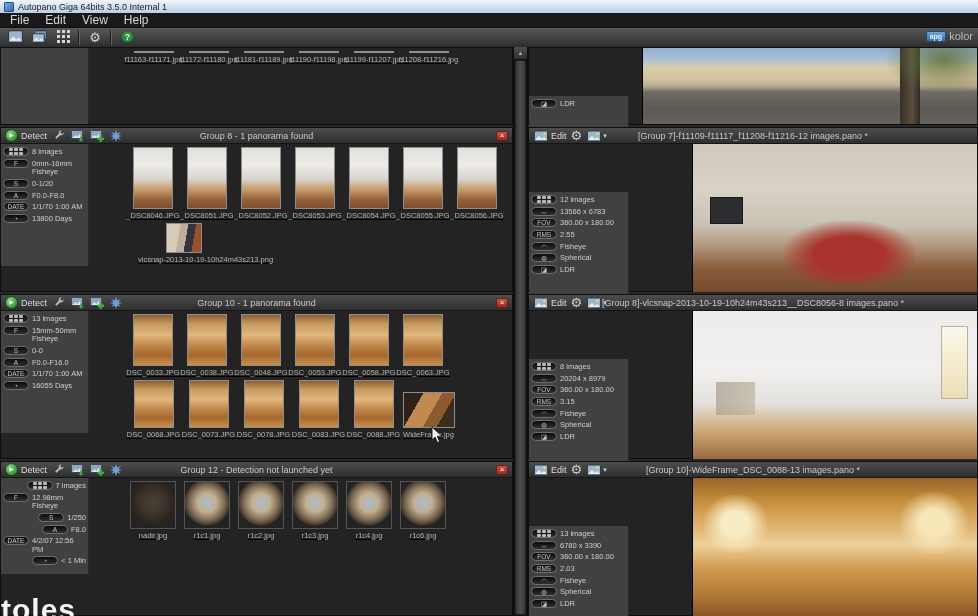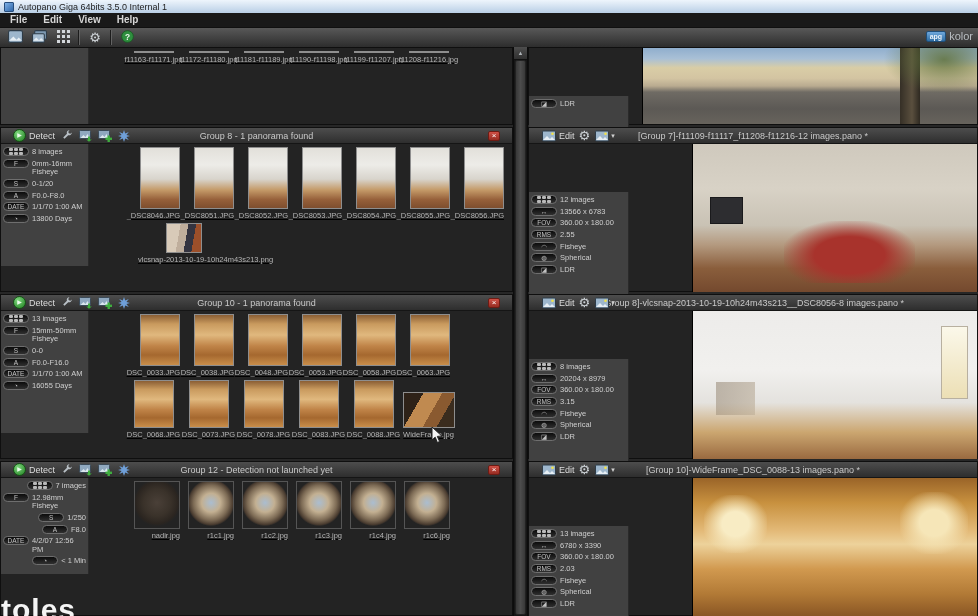--- a/index.html
+++ b/index.html
@@ -3,21 +3,21 @@
 <meta charset="utf-8">
 <style>
   html,body{margin:0;padding:0;background:#111;}
   .screen{position:relative;width:978px;height:616px;overflow:hidden;background:#272727;
           font-family:"Liberation Sans","DejaVu Sans",sans-serif;-webkit-font-smoothing:antialiased;}
   
   .titlebar{height:13px;background:linear-gradient(#eef5fc,#b9cfe6);display:flex;align-items:center;
             gap:4px;padding:0 4px;font-size:9px;color:#222;}
   .app-icon{width:8px;height:8px;background:linear-gradient(135deg,#7fb2e8,#2f66a8);border:1px solid #274e7d;border-radius:1px;}
   .menubar{height:14px;background:#191919;display:flex;align-items:center;padding-left:2px;border-bottom:1px solid #101010;}
-  .menubar .mi{color:#d6d6d6;font-size:10px;padding:0 8px;line-height:14px;font-weight:bold;}
+  .menubar .mi{color:#d6d6d6;font-size:12px;padding:0 8px;line-height:14px;}
   .toolbar{height:19px;background:linear-gradient(#585858,#2d2d2d);border-bottom:1px solid #141414;
            display:flex;align-items:center;padding:0 3px;position:relative;}
   .tb-btn{width:24px;height:17px;display:flex;align-items:center;justify-content:center;background:transparent;border:none;padding:0;}
   .tb-btn svg{width:15px;height:13px;}
   .tb-sep{width:0;height:15px;border-left:1px solid #1c1c1c;border-right:1px solid #636363;margin:0 3px;}
   .gear-char{color:#cdd2d6;font-size:13px;line-height:13px;}
   .brand{position:absolute;right:5px;top:2px;display:flex;align-items:center;gap:3px;}
   .brand-badge{background:linear-gradient(#6fa8dc,#2e6da4);color:#eaf2fa;font-size:7px;font-weight:bold;
                padding:1px 3px;border-radius:2px;border:1px solid #1f4e79;}
   .brand-name{color:#b9bec2;font-size:11px;}
@@ -26,21 +26,21 @@
   .left-col{width:513px;display:flex;flex-direction:column;gap:2px;}
   .right-col{flex:1;display:flex;flex-direction:column;gap:2px;}
   .vscroll{width:13px;background:#161616;position:relative;border-left:1px solid #0c0c0c;border-right:1px solid #0c0c0c;}
   .scroll-up{height:12px;background:linear-gradient(#4d4d4d,#303030);color:#aeb3b7;font-size:6px;
              text-align:center;line-height:12px;border-bottom:1px solid #101010;}
   .scroll-thumb{position:absolute;top:13px;bottom:1px;left:1px;right:1px;border-radius:2px;
                 background:linear-gradient(90deg,#383838,#4c4c4c,#383838);border:1px solid #222;}
   
   .panel{background:#232323;border:1px solid #0f0f0f;box-sizing:border-box;position:relative;}
   .h78{height:78px;} .h165{height:165px;} .hfill{flex:1;}
-  .g-header{height:15px;display:flex;align-items:center;gap:4px;padding:0 12px;position:relative;
+  .g-header{height:15px;display:flex;align-items:center;gap:4px;padding:0 4px;position:relative;
             background:linear-gradient(#4d4d4d,#2e2e2e);border-bottom:1px solid #151515;}
   .g-title{position:absolute;left:60px;right:60px;text-align:center;font-size:9px;color:#c9c9c9;
            white-space:nowrap;overflow:hidden;pointer-events:none;}
   .close-btn{margin-left:auto;width:12px;height:10px;background:linear-gradient(#d05046,#962c22);color:#fff;
              font-size:8px;line-height:8px;text-align:center;border-radius:2px;border:1px solid #6e1b13;padding:0;z-index:2;}
   .detect-btn,.edit-btn{display:flex;align-items:center;gap:3px;background:transparent;border:none;color:#dcdcdc;
              font-size:9px;padding:0;z-index:2;}
   .play-ico{width:11px;height:11px;border-radius:50%;background:radial-gradient(circle at 35% 30%,#7fd87f,#1f7e1f);
             color:#eafaea;font-size:6px;line-height:11px;text-align:center;border:1px solid #145214;}
   .hdr-ico{width:15px;height:12px;display:inline-flex;align-items:center;justify-content:center;z-index:2;}
@@ -57,21 +57,21 @@
         border:1px solid #6e6e6e;border-radius:5px;color:#c2c2c2;font-size:6.5px;text-align:center;
         line-height:8px;flex:none;padding:0 1px;}
   .chip-grid{display:inline-grid;grid-template-columns:repeat(3,4px);grid-template-rows:repeat(2,3px);
              gap:1px;align-content:center;justify-content:center;}
   .chip-grid i{background:#b9b9b9;border-radius:1px;}
   .info-val{padding-top:1px;}
   
   .g-thumbs{flex:1;padding:3px 0 0 37px;overflow:hidden;text-decoration:underline;}
   .t-row{display:flex;margin-bottom:3px;}
   .t-cell{width:55px;display:flex;flex-direction:column;align-items:center;justify-content:flex-end;flex:none;}
-  .w54 .t-cell{width:54px;align-items:flex-end;}
+  .w54 .t-cell{width:54px;}
   .thumb{border:1px solid #8e8e8e;box-sizing:border-box;width:40px;}
   .caption{font-size:7.5px;color:#b5b5b5;white-space:nowrap;margin-top:2px;}
   .cap-left{align-items:flex-start;width:auto;margin-left:12px;}
   .cap-left .thumb{margin-left:28px;}
   .th-p62{height:62px;} .th-p52{height:52px;} .th-p48{height:48px;}
   .v-red-bedroom{background:linear-gradient(180deg,#a89888 0%,#b8a898 16%,#8a7060 34%,#b03a30 52%,#8e2e26 72%,#7a4630 87%,#5f3826 100%);}
   .v-white-room{background:linear-gradient(180deg,#e2e0da 0%,#edece8 28%,#d8d4cc 52%,#c49a68 70%,#96603a 86%,#7e4e2e 100%);}
   .v-orange-hall{background:linear-gradient(180deg,#8a5e34 0%,#c99a5e 18%,#e0b87e 40%,#c08448 62%,#a5682f 80%,#c98e4a 100%);}
   .v-snapshot{width:36px;height:30px;background:linear-gradient(100deg,#d8cab8 0 35%,#bfae9c 35% 55%,#343440 55% 75%,#9c4f2a 75% 100%);}
   .v-wideframe{width:52px;height:36px;background:linear-gradient(120deg,#2e2218 0 28%,#c08a50 28% 55%,#8a5a30 55% 75%,#3a2c1e 75% 100%);}

